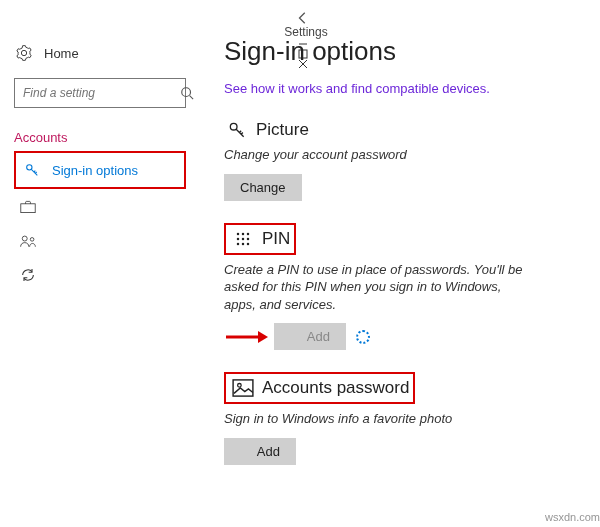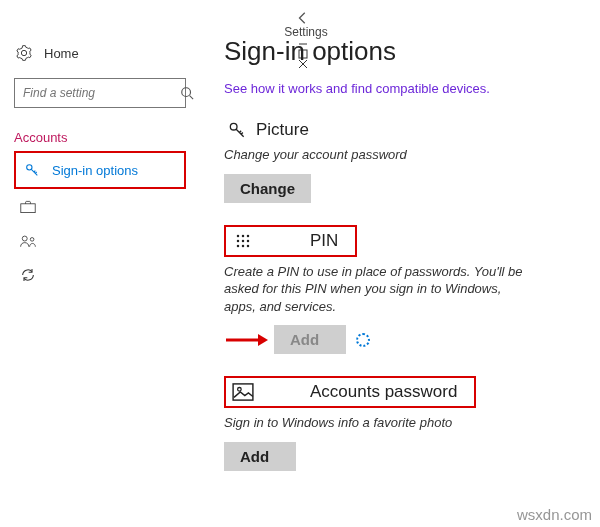--- a/index.html
+++ b/index.html
@@ -21,29 +21,29 @@
   .nav-item .icon { width:20px; display:flex; align-items:center; justify-content:center; margin-right:10px; color:#333; font-size:14px; }
   .nav-item.selected { color:#0078d7; }
   .nav-item.selected .icon { color:#0078d7; }
   .hl-box { border:2px solid #d80000; padding:0 2px; margin:1px 0; }
   .main { flex:1; padding: 6px 24px 0 24px; overflow:hidden; }
   h1.page-title { font-weight:400; font-size:26px; color:#222; margin-bottom:14px; }
   .link { color:#6d28d9; font-size:13px; margin-bottom:24px; display:block; }
   .section { margin-bottom:22px; }
   .sec-head { display:flex; align-items:center; margin-bottom:6px; font-size:17px; color:#222; }
   .sec-head .icon { width:26px; display:flex; align-items:center; justify-content:center; margin-right:6px; }
-  .sec-head.boxed { border:2px solid #d80000; padding:4px 17px 4px 4px; display:inline-flex;gap:48px; }
+  .sec-head.boxed { border:2px solid #d80000; padding:4px 4px 4px 4px; display:inline-flex; }
   .sec-desc { font-size:13px; color:#333; line-height:1.35; margin-bottom:10px; max-width: 300px; font-style: italic; }
-  .btn { display:inline-block; background:#cfcfcf; color:#222; font-size:15px; border:none; padding:6px 16px; min-width:72px; text-align:left;font-weight:bold; }
+  .btn { display:inline-block; background:#cfcfcf; color:#222; font-size:13px; border:none; padding:6px 16px; min-width:72px; text-align:right; }
   .btn.disabled { color:#888; }
   .pin-row { display:flex; align-items:center; position:relative; }
   .arrow-wrap { position:relative; width:44px; height:20px; margin-right:6px; }
   .spinner { width:14px; height:14px; border:2px dotted #0078d7; border-radius:50%; display:inline-block; margin-left:10px; vertical-align:middle; }
   svg { display:block; }
-  .watermark { position:absolute; bottom:4px; right:8px; font-size:15px; color:#969696;margin-left:12px; }
+  .watermark { position:absolute; bottom:4px; right:0; font-size:11px; color:#969696;margin-left:12px; }
 </style>
 </head>
 <body>
 
 <div class="titlebar">
   <div class="tb-back">
     <svg width="14" height="14" viewBox="0 0 16 16">
         <path d="M10 2 L4 8 L10 14" fill="none" stroke="#555" stroke-width="1.5"></path>
       </svg>
   </div>

